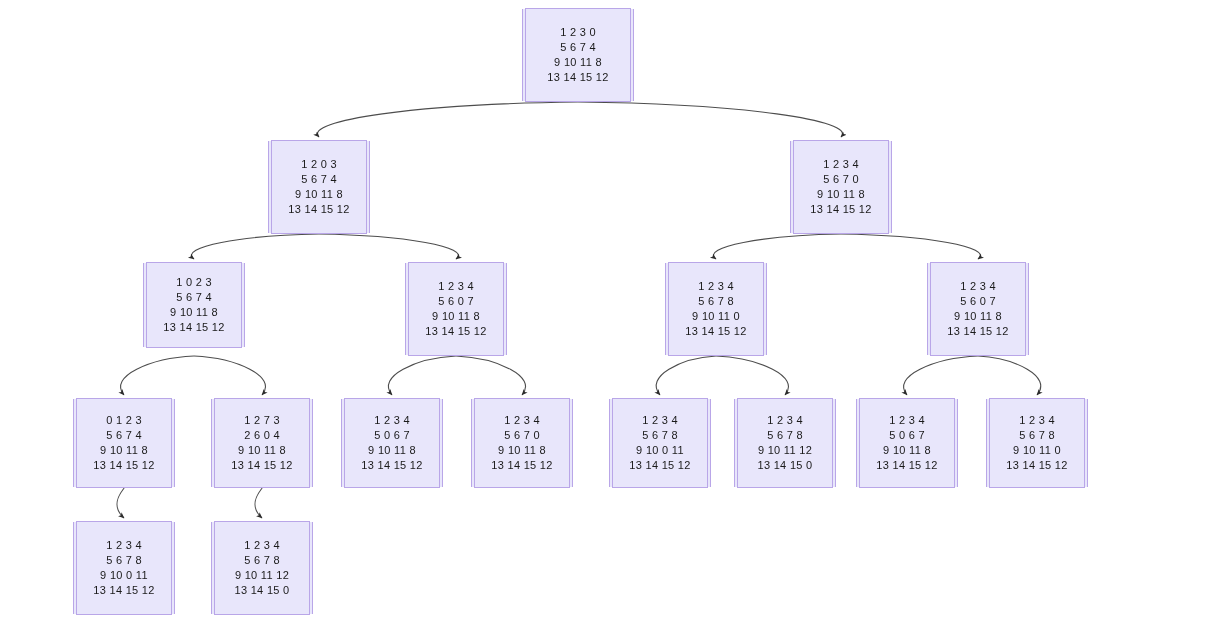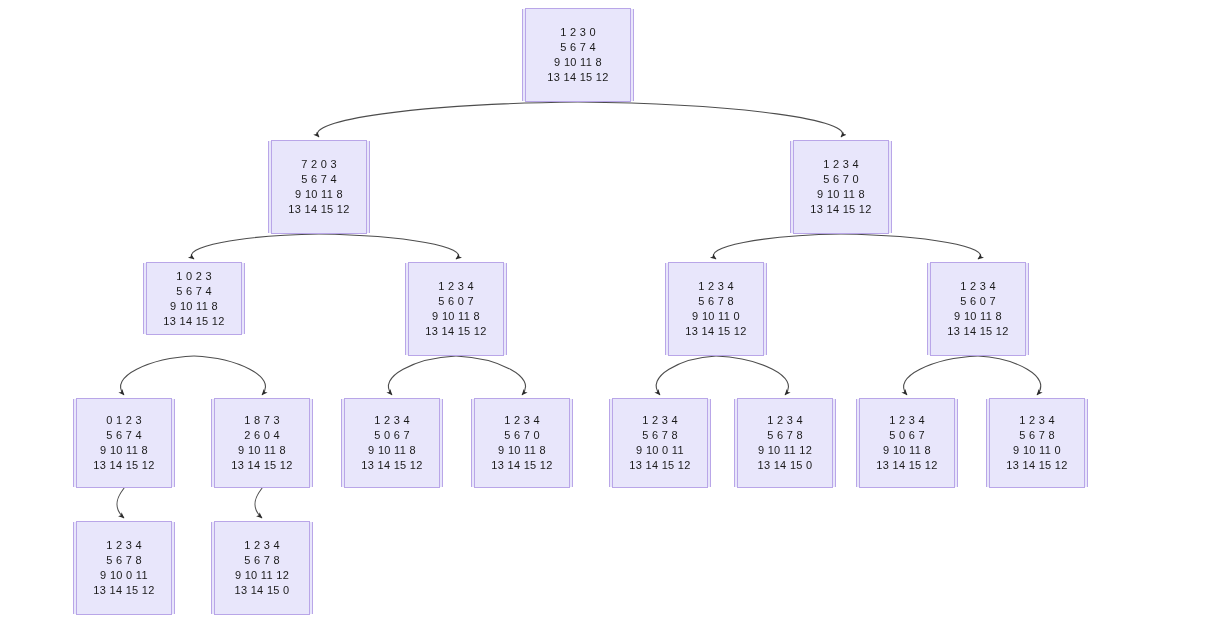--- a/index.html
+++ b/index.html
@@ -84,32 +84,32 @@
       <path d="M262,488 C262,489.5 246,503.6 262,518" fill="none" stroke="#4d4d4d" stroke-width="1.1" marker-end="url(#arrowhead)"></path>
     </svg>
   <div id="node-layer">
       <div class="node" style="left: 525px; top: 8px; width: 106px; height: 94px; background: rgb(232, 230, 251); border-color: rgb(185, 166, 232); color: rgb(26, 26, 26);">
         <div class="grid-row">1 2 3 0</div>
         <div class="grid-row">5 6 7 4</div>
         <div class="grid-row">9 10 11 8</div>
         <div class="grid-row">13 14 15 12</div>
       </div>
       <div class="node" style="left: 271px; top: 140px; width: 96px; height: 94px; background: rgb(232, 230, 251); border-color: rgb(185, 166, 232); color: rgb(26, 26, 26);">
-        <div class="grid-row">7 2 0 3</div>
+        <div class="grid-row">1 2 0 3</div>
         <div class="grid-row">5 6 7 4</div>
         <div class="grid-row">9 10 11 8</div>
         <div class="grid-row">13 14 15 12</div>
       </div>
       <div class="node" style="left: 793px; top: 140px; width: 96px; height: 94px; background: rgb(232, 230, 251); border-color: rgb(185, 166, 232); color: rgb(26, 26, 26);">
         <div class="grid-row">1 2 3 4</div>
         <div class="grid-row">5 6 7 0</div>
         <div class="grid-row">9 10 11 8</div>
         <div class="grid-row">13 14 15 12</div>
       </div>
-      <div class="node" style="left: 146px; top: 262px; width: 96px; height: 73px; background: rgb(232, 230, 251); border-color: rgb(185, 166, 232); color: rgb(26, 26, 26);">
+      <div class="node" style="left: 146px; top: 262px; width: 96px; height: 86px; background: rgb(232, 230, 251); border-color: rgb(185, 166, 232); color: rgb(26, 26, 26);">
         <div class="grid-row">1 0 2 3</div>
         <div class="grid-row">5 6 7 4</div>
         <div class="grid-row">9 10 11 8</div>
         <div class="grid-row">13 14 15 12</div>
       </div>
       <div class="node" style="left: 408px; top: 262px; width: 96px; height: 94px; background: rgb(232, 230, 251); border-color: rgb(185, 166, 232); color: rgb(26, 26, 26);">
         <div class="grid-row">1 2 3 4</div>
         <div class="grid-row">5 6 0 7</div>
         <div class="grid-row">9 10 11 8</div>
         <div class="grid-row">13 14 15 12</div>
@@ -126,21 +126,21 @@
         <div class="grid-row">9 10 11 8</div>
         <div class="grid-row">13 14 15 12</div>
       </div>
       <div class="node" style="left: 76px; top: 398px; width: 96px; height: 90px; background: rgb(232, 230, 251); border-color: rgb(185, 166, 232); color: rgb(26, 26, 26); align-items: center;">
         <div class="grid-row">0 1 2 3</div>
         <div class="grid-row">5 6 7 4</div>
         <div class="grid-row">9 10 11 8</div>
         <div class="grid-row">13 14 15 12</div>
       </div>
       <div class="node" style="left: 214px; top: 398px; width: 96px; height: 90px; background: rgb(232, 230, 251); border-color: rgb(185, 166, 232); color: rgb(26, 26, 26);">
-        <div class="grid-row">1 8 7 3</div>
+        <div class="grid-row">1 2 7 3</div>
         <div class="grid-row">2 6 0 4</div>
         <div class="grid-row">9 10 11 8</div>
         <div class="grid-row">13 14 15 12</div>
       </div>
       <div class="node" style="left: 344px; top: 398px; width: 96px; height: 90px; background: rgb(232, 230, 251); border-color: rgb(185, 166, 232); color: rgb(26, 26, 26);">
         <div class="grid-row">1 2 3 4</div>
         <div class="grid-row">5 0 6 7</div>
         <div class="grid-row">9 10 11 8</div>
         <div class="grid-row">13 14 15 12</div>
       </div>

